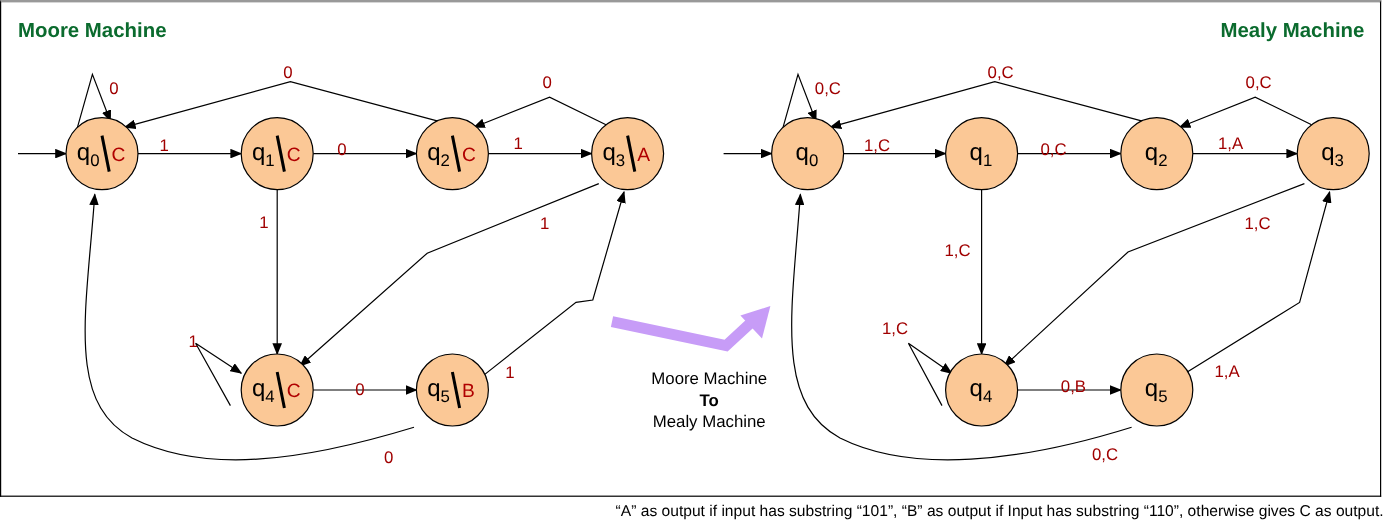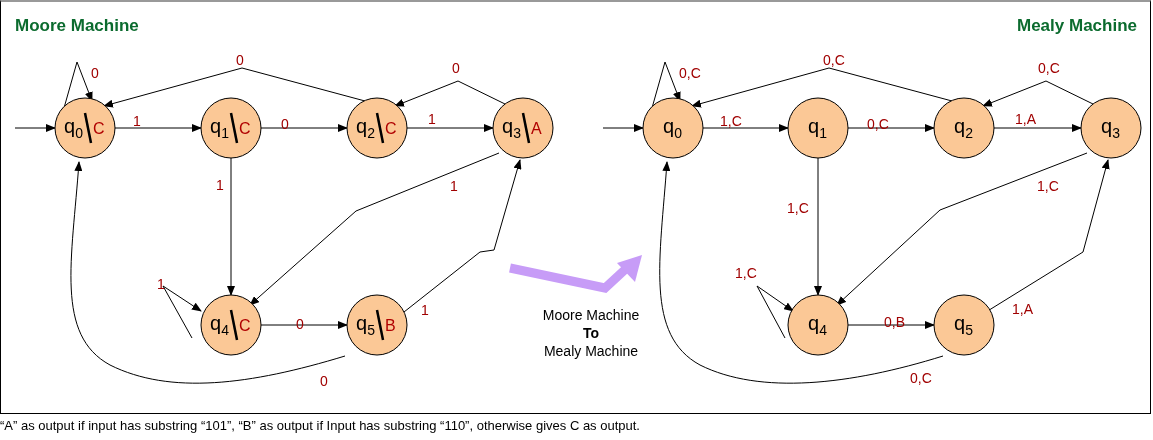--- a/index.html
+++ b/index.html
@@ -6,21 +6,21 @@
   body { width:1153px; height:440px; position:relative; overflow:hidden; font-family:"Liberation Sans", sans-serif; }
   .frame { position:absolute; left:0; top:0; width:1151px; height:414px; border:1px solid #000; border-top:2px solid #999; box-sizing:border-box; }
   svg { position:absolute; left:0; top:0; }
   .title { font-family:"Liberation Sans", sans-serif; font-weight:bold; font-size:17px; fill:#0b6b2e; }
   .lbl { font-family:"Liberation Sans", sans-serif; font-size:14px; fill:#a00000; }
   .stname { font-family:"Liberation Sans", sans-serif; font-size:20px; fill:#000; }
   .stsub { font-family:"Liberation Sans", sans-serif; font-size:14px; fill:#000; }
   .out { font-family:"Liberation Sans", sans-serif; font-size:16px; fill:#b00000; }
   .mid { font-family:"Liberation Sans", sans-serif; font-size:14px; fill:#000; }
   .midb { font-family:"Liberation Sans", sans-serif; font-size:14px; font-weight:bold; fill:#000; }
-  .caption { position:absolute; left:0; width:1153px; top:418px; text-align:left; font-size:13px; color:#000; font-family:"Liberation Sans", sans-serif; }
+  .caption { position:absolute; left:0; width:1153px; top:418px; text-align:right; font-size:13px; color:#000; font-family:"Liberation Sans", sans-serif; }
 </style>
 </head>
 <body>
 
 <div class="frame"></div>
 
 <svg width="1153" height="415">
   <defs>
     <marker id="ah" markerWidth="10" markerHeight="8" refX="9" refY="4" orient="auto" markerUnits="userSpaceOnUse">
       <path d="M0,0 L10,4 L0,8 z" fill="#000"></path>

